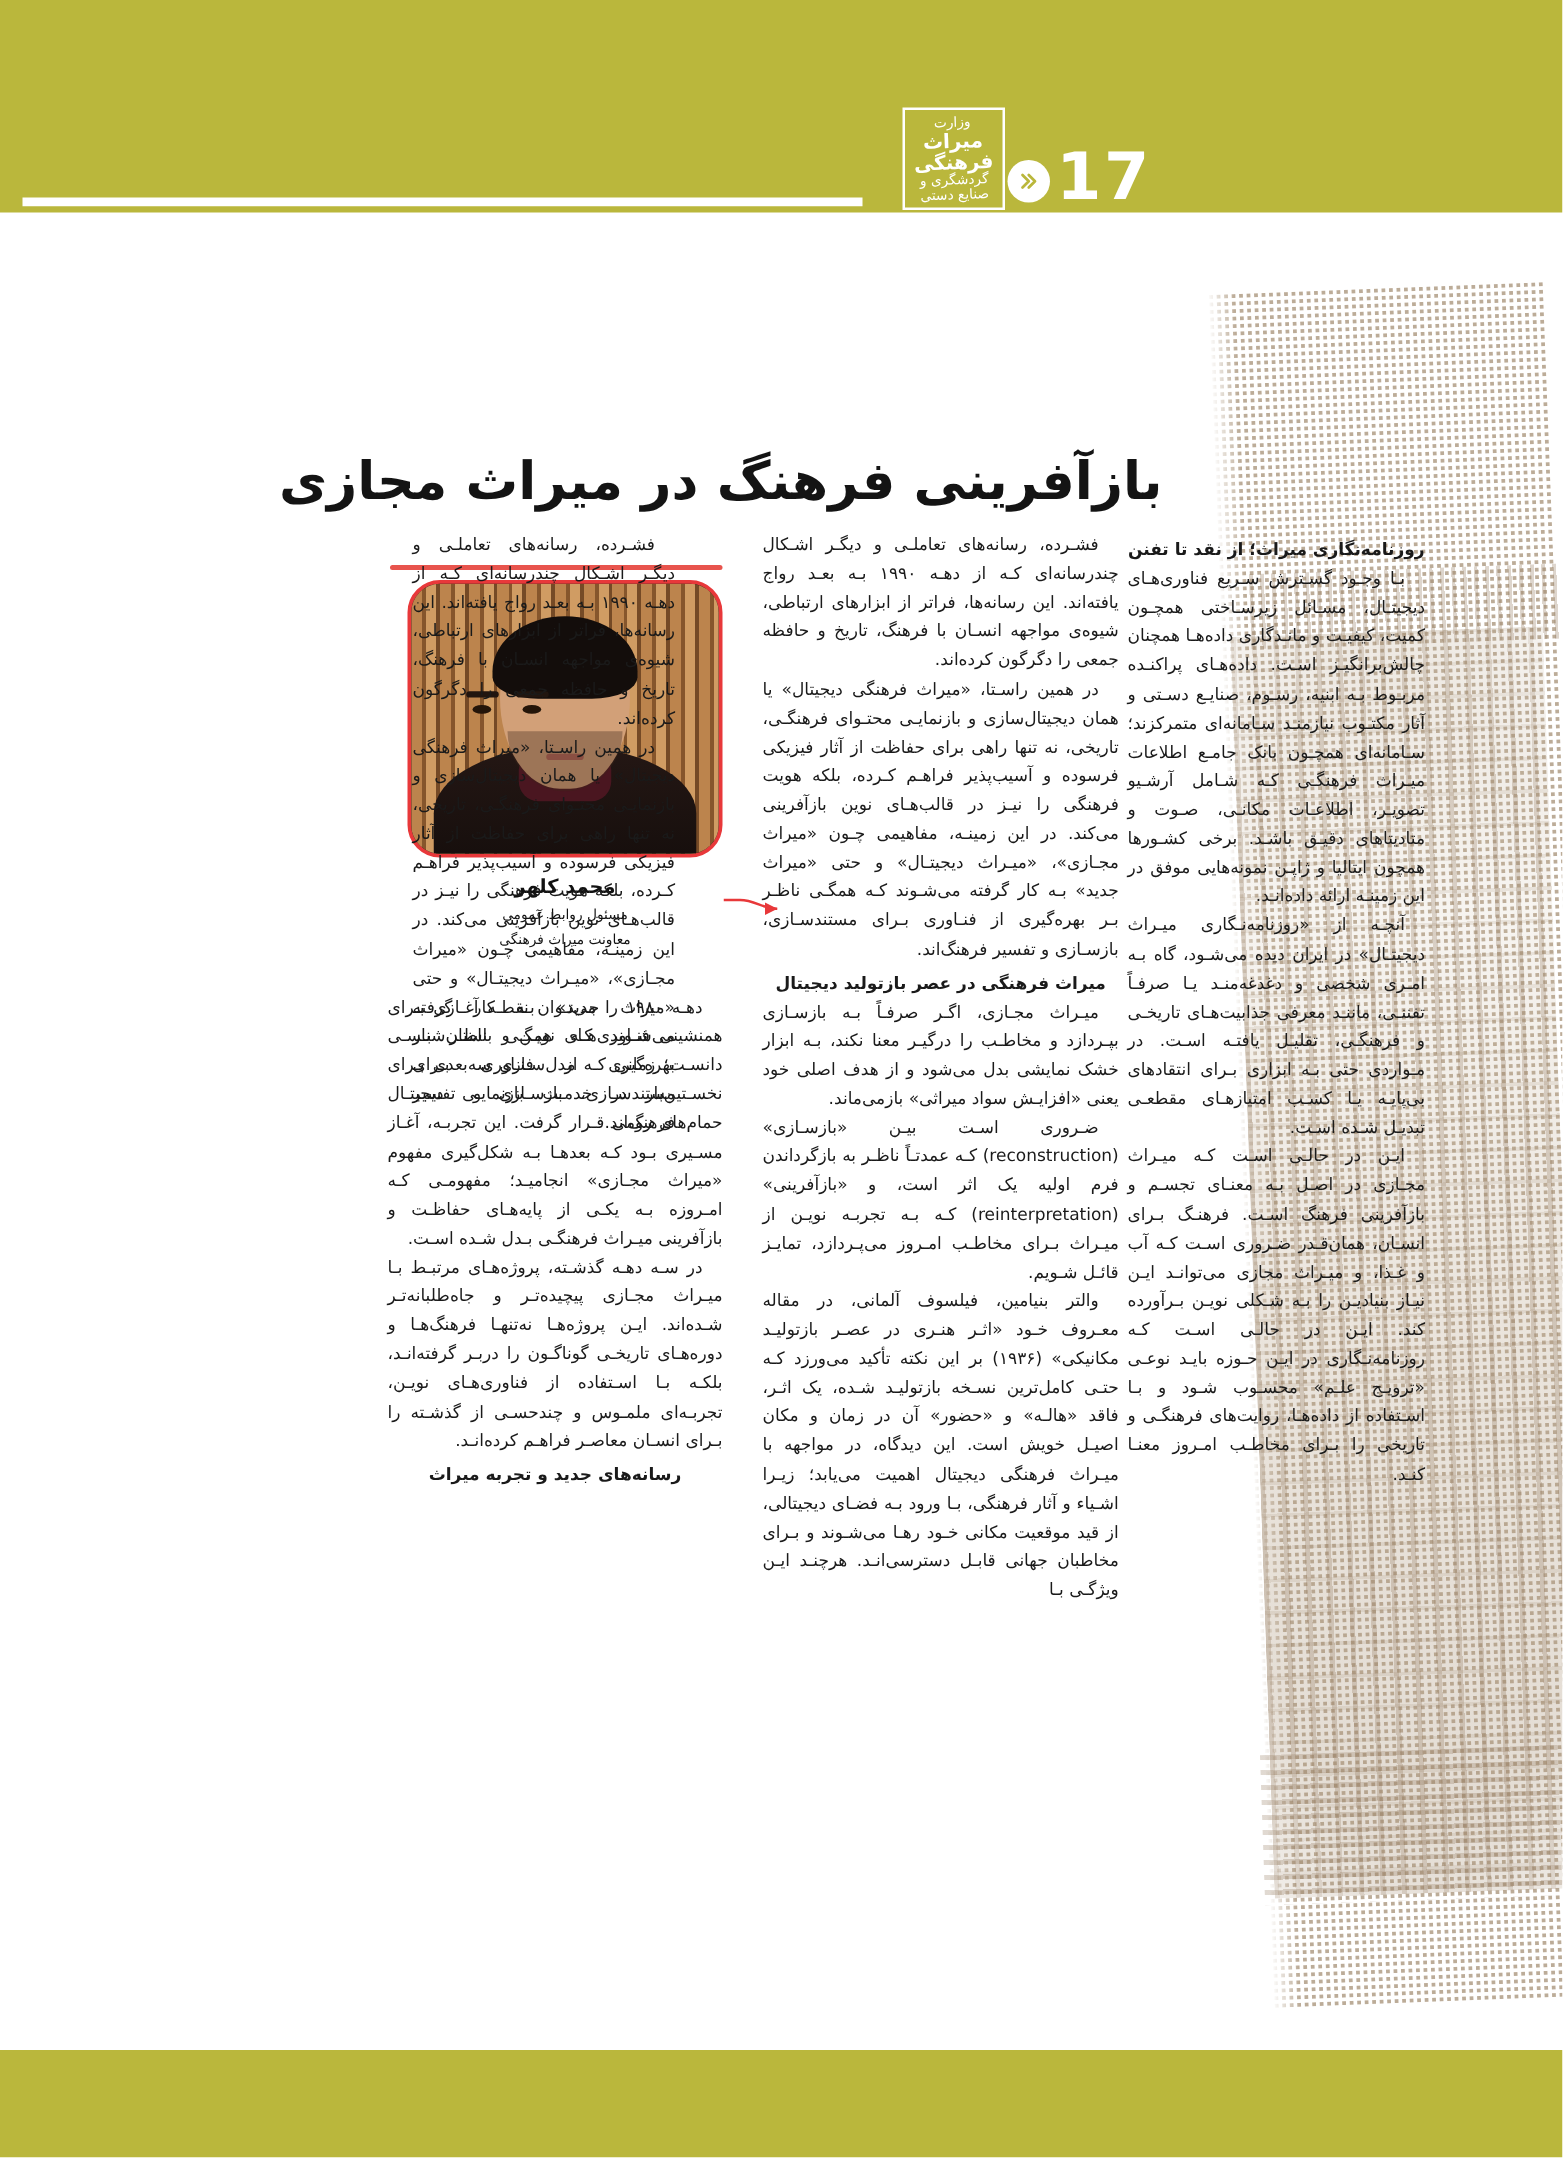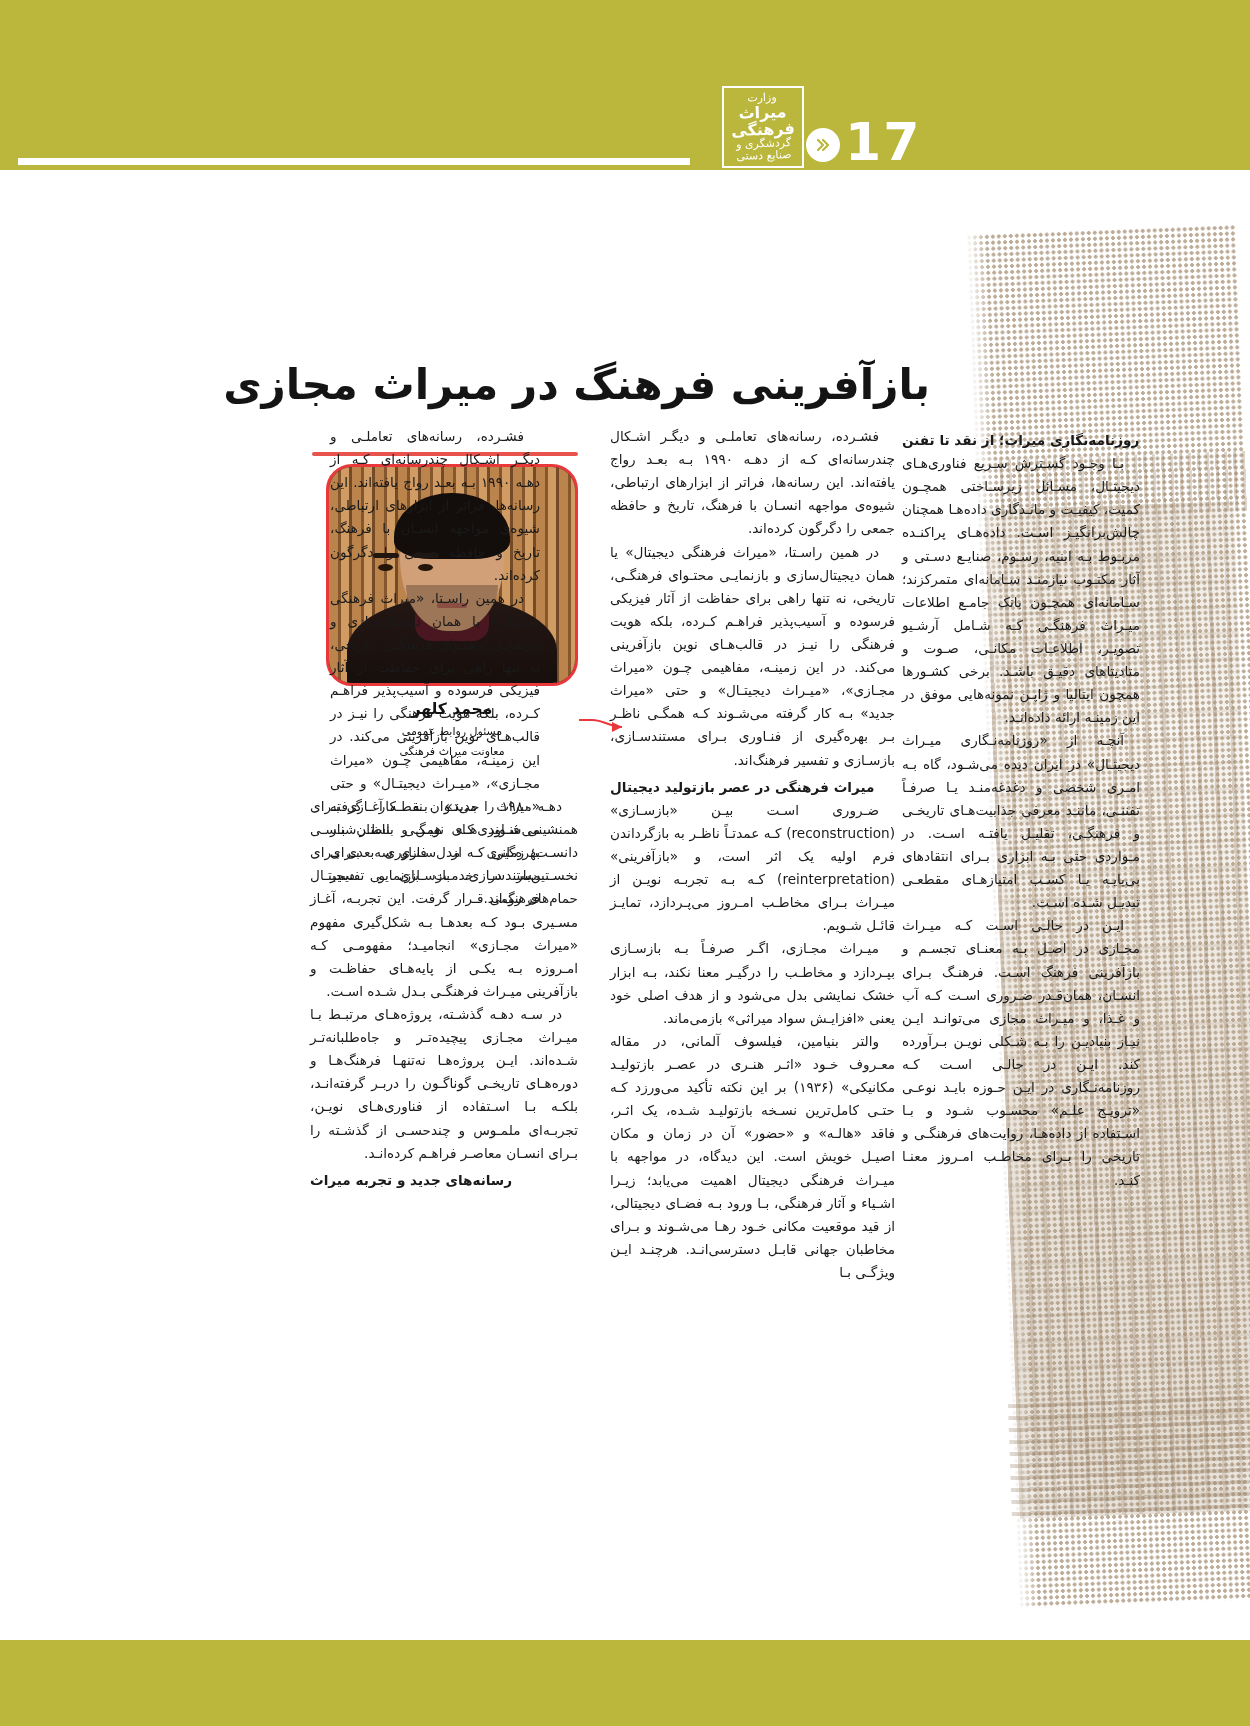--- a/index.html
+++ b/index.html
@@ -115,21 +115,21 @@
   }
 
   
   .col{
     position:absolute;direction:rtl;text-align:justify;
     color:#1a1a1a;font-size:13.6px;line-height:1.70;
   }
   .col p{margin:0 0 0 0;text-align:justify;text-justify:inter-word;}
   .col p + p{margin-top:0px;}
   .col .ind{text-indent:16px;}
-  .sub{font-weight:700;display:block;text-align:left;margin-top:4px;}
+  .sub{font-weight:700;display:block;text-align:center;margin-top:4px;}
 
   .col-right{right:660px;top:425px;width:290px;}
   .col-mid  {right:355px;top:425px;width:285px;}
   .col-left {right:110px;top:425px;width:238px;}
 
   
   .author-block{position:absolute;right:672px;top:428px;width:268px;margin-top:24px;}
   .author-topline{
     width:266px;height:4px;background:#e8544d;border-radius:2px;
   }
@@ -268,22 +268,22 @@
 
 <div class="col col-right" style="width:210px; right:710px; top:425px;">
   <p class="ind">فشـرده، رسانه‌های تعاملـی و دیگـر اشـکال چندرسانه‌ای کـه از دهـه ۱۹۹۰ بـه بعـد رواج یافته‌اند. این رسانه‌ها، فراتر از ابزارهای ارتباطی، شیوه‌ی مواجهه انسـان با فرهنگ، تاریخ و حافظه جمعی را دگرگون کرده‌اند.</p>
   <p class="ind">در همین راسـتا، «میراث فرهنگی دیجیتال» یا همان دیجیتال‌سازی و بازنمایـی محتـوای فرهنگـی، تاریخی، نه تنها راهی برای حفاظت از آثار فیزیکی فرسوده و آسیب‌پذیر فراهـم کـرده، بلکه هویت فرهنگی را نیـز در قالب‌هـای نوین بازآفرینی می‌کند. در این زمینـه، مفاهیمی چـون «میراث مجـازی»، «میـراث دیجیتـال» و حتی «میراث جدید» بـه کار گرفته می‌شـوند کـه همگـی ناظـر بـر بهره‌گیری از فنـاوری بـرای مستندسـازی، بازسـازی و تفسیر فرهنگ‌اند.</p>
 </div>
 
 <div class="col col-mid">
   <p class="ind">فشـرده، رسانه‌های تعاملـی و دیگـر اشـکال چندرسانه‌ای کـه از دهـه ۱۹۹۰ بـه بعـد رواج یافته‌اند. این رسانه‌ها، فراتر از ابزارهای ارتباطی، شیوه‌ی مواجهه انسـان با فرهنگ، تاریخ و حافظه جمعی را دگرگون کرده‌اند.</p>
   <p class="ind">در همین راسـتا، «میراث فرهنگی دیجیتال» یا همان دیجیتال‌سازی و بازنمایـی محتـوای فرهنگـی، تاریخی، نه تنها راهی برای حفاظت از آثار فیزیکی فرسوده و آسیب‌پذیر فراهـم کـرده، بلکه هویت فرهنگی را نیـز در قالب‌هـای نوین بازآفرینی می‌کند. در این زمینـه، مفاهیمی چـون «میراث مجـازی»، «میـراث دیجیتـال» و حتی «میراث جدید» بـه کار گرفته می‌شـوند کـه همگـی ناظـر بـر بهره‌گیری از فنـاوری بـرای مستندسـازی، بازسـازی و تفسیر فرهنگ‌اند.</p>
   <span class="sub">میراث فرهنگی در عصر بازتولید دیجیتال</span>
+  <p class="ind">میـراث مجـازی، اگـر صرفـاً بـه بازسـازی بپـردازد و مخاطـب را درگیـر معنا نکند، بـه ابزار خشک نمایشی بدل می‌شود و از هدف اصلی خود یعنی «افزایـش سواد میراثی» بازمی‌ماند.</p>
   <p class="ind">ضـروری اسـت بیـن «بازسـازی» (reconstruction) کـه عمدتـاً ناظـر به بازگرداندن فرم اولیه یک اثر است، و «بازآفرینی» (reinterpretation) کـه بـه تجربـه نویـن از میـراث بـرای مخاطـب امـروز می‌پـردازد، تمایـز قائـل شـویم.</p>
-  <p class="ind">میـراث مجـازی، اگـر صرفـاً بـه بازسـازی بپـردازد و مخاطـب را درگیـر معنا نکند، بـه ابزار خشک نمایشی بدل می‌شود و از هدف اصلی خود یعنی «افزایـش سواد میراثی» بازمی‌ماند.</p>
   <p class="ind">والتر بنیامین، فیلسوف آلمانی، در مقاله معـروف خـود «اثـر هنـری در عصـر بازتولیـد مکانیکی» (۱۹۳۶) بر این نکته تأکید می‌ورزد کـه حتـی کامل‌ترین نسـخه بازتولیـد شـده، یک اثـر، فاقد «هالـه» و «حضور» آن در زمان و مکان اصیـل خویش است. این دیدگاه، در مواجهه با میـراث فرهنگی دیجیتال اهمیت می‌یابد؛ زیـرا اشـیاء و آثار فرهنگی، بـا ورود بـه فضـای دیجیتالی، از قید موقعیت مکانی خـود رهـا می‌شـوند و بـرای مخاطبان جهانی قابـل دسترسی‌انـد. هرچنـد ایـن ویژگـی بـا</p>
 </div>
 
 <div class="col col-left">
   <span class="sub">روزنامه‌نگاری میراث؛ از نقد تا تفنن</span>
   <p class="ind">بـا وجـود گسـترش سـریع فناوری‌هـای دیجیتـال، مسـائل زیرسـاختی همچـون کمیت، کیفیـت و مانـدگاری داده‌هـا همچنان چالش‌برانگیـز اسـت. داده‌هـای پراکنـده مربـوط بـه ابنیه، رسـوم، صنایـع دسـتی و آثار مکتـوب نیازمنـد سـامانه‌ای متمرکزند؛ سـامانه‌ای همچـون بانک جامـع اطلاعات میـراث فرهنگـی کـه شـامل آرشـیو تصویـر، اطلاعـات مکانـی، صـوت و متادیتاهای دقیـق باشـد. برخی کشـورها همچون ایتالیا و ژاپـن نمونه‌هایی موفق در این زمینـه ارائه داده‌انـد.</p>
   <p class="ind">آنچـه از «روزنامه‌نـگاری میـراث دیجیتـال» در ایران دیده می‌شـود، گاه بـه امـری شخصی و دغدغه‌منـد یـا صرفـاً تفننـی، ماننـد معرفی جذابیت‌هـای تاریخـی و فرهنگـی، تقلیـل یافتـه اسـت. در مـواردی حتی بـه ابزاری بـرای انتقادهای بی‌پایـه یـا کسـب امتیازهـای مقطعـی تبدیـل شـده اسـت.</p>
   <p class="ind">ایـن در حالـی اسـت کـه میـراث مجـازی در اصـل بـه معنـای تجسـم و بازآفرینی فرهنگ اسـت. فرهنـگ بـرای انسـان، همان‌قـدر ضـروری اسـت کـه آب و غـذا، و میـراث مجازی می‌توانـد ایـن نیـاز بنیادیـن را بـه شـکلی نویـن بـرآورده کند. ایـن در حالـی اسـت کـه روزنامه‌نـگاری در ایـن حـوزه بایـد نوعـی «ترویـج علـم» محسـوب شـود و بـا اسـتفاده از داده‌هـا، روایت‌های فرهنگـی و تاریخی را بـرای مخاطـب امـروز معنـا کنـد.</p>
 </div>
 

